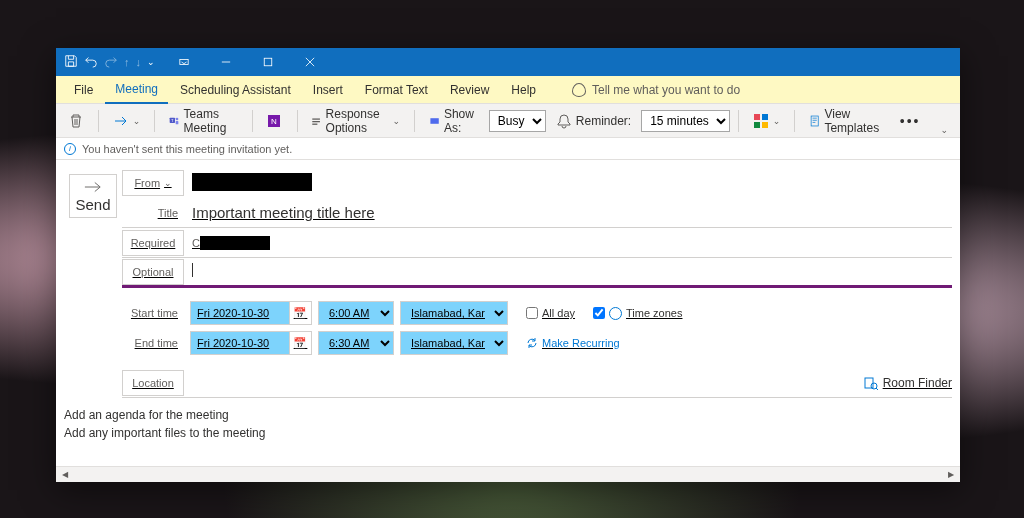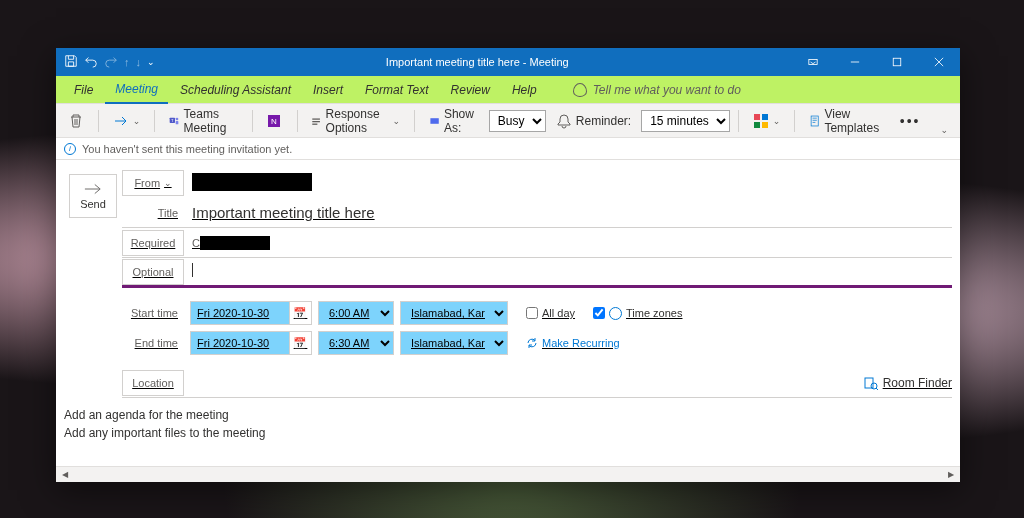--- a/index.html
+++ b/index.html
@@ -6,35 +6,35 @@
 body { background: #2a2a2a; width: 1024px; height: 518px; overflow: hidden; position: relative; }
 .bg { position: absolute; inset: 0; background: radial-gradient(ellipse at 15% 50%, #d4a5b5 0%, transparent 35%), radial-gradient(ellipse at 85% 60%, #c9a8b8 0%, transparent 30%), radial-gradient(ellipse at 50% 90%, #4a5d3a 0%, transparent 40%), #1a1518; }
 .window { position: absolute; left: 56px; top: 48px; width: 904px; height: 434px; background: #fff; box-shadow: 0 8px 32px rgba(0,0,0,.5); display: flex; flex-direction: column; }
 .titlebar { height: 28px; background: #106ebe; display: flex; align-items: center; color: #fff; font-size: 11px; }
 .titlebar-left { display: flex; align-items: center; gap: 6px; padding: 0 8px; }
 .titlebar-left svg { width: 14px; height: 14px; fill: #fff; }
 .titlebar-center { flex: 1; text-align: center; }
 .titlebar-right { display: flex; }
 .win-btn { width: 42px; height: 28px; display: flex; align-items: center; justify-content: center; cursor: pointer; }
 .win-btn svg { width: 10px; height: 10px; stroke: #fff; fill: none; stroke-width: 1; }
-.tabbar { height: 28px; background: #bef264; border-bottom: 1px solid #e1dfdd; display: flex; align-items: center; padding: 0 8px; font-size: 12px; gap: 2px; font-style: italic; }
+.tabbar { height: 28px; background: #fef9c3; border-bottom: 1px solid #e1dfdd; display: flex; align-items: center; padding: 0 8px; font-size: 12px; gap: 2px; }
 .tab { padding: 6px 10px; color: #323130; cursor: pointer; }
 .tab.active { color: #106ebe; border-bottom: 2px solid #106ebe; }
 .tabbar .tellme { display: flex; align-items: center; gap: 6px; margin-left: 24px; color: #605e5c; }
 .bulb { width: 14px; height: 14px; border: 1px solid #605e5c; border-radius: 50% 50% 50% 50% / 60% 60% 40% 40%; display: inline-block; }
 .ribbon { height: 34px; background: #f3f2f1; border-bottom: 1px solid #e1dfdd; display: flex; align-items: center; padding: 0 6px; font-size: 12px; gap: 4px; }
 .ribbon .sep { width: 1px; height: 22px; background: #d2d0ce; margin: 0 4px; }
 .ribbon-btn { display: flex; align-items: center; gap: 4px; padding: 3px 6px; cursor: pointer; color: #323130; }
 .ribbon-btn svg { width: 16px; height: 16px; }
 .ribbon select { font-size: 12px; border: 1px solid #a6a6a6; height: 22px; padding: 0 4px; background: #fff; }
 .infobar { height: 22px; background: #fff; border-bottom: 1px solid #e1dfdd; display: flex; align-items: center; gap: 6px; padding: 0 8px; font-size: 11px; color: #605e5c; }
 .infobar .info-icon { width: 12px; height: 12px; border: 1px solid #0078d4; border-radius: 50%; color: #0078d4; display: flex; align-items: center; justify-content: center; font-size: 8px; font-style: italic; }
 .form { flex: 1; display: flex; padding: 8px; background: #fff; }
 .send-col { width: 58px; display: flex; flex-direction: column; align-items: center; padding-top: 6px; }
-.send-btn { border: 1px solid #d2d0ce; width: 48px; height: 44px; display: flex; flex-direction: column; align-items: center; justify-content: center; gap: 2px; cursor: pointer; font-size: 11px; color: #323130; }
+.send-btn { border: 1px solid #d2d0ce; width: 48px; height: 44px; display: flex; flex-direction: column; align-items: center; justify-content: center; gap: 2px; cursor: pointer; font-size: 15px; color: #323130; }
 .send-btn svg { width: 18px; height: 14px; stroke: #605e5c; fill: none; stroke-width: 1; }
 .fields { flex: 1; display: flex; flex-direction: column; text-decoration: underline; }
 .row { display: flex; align-items: center; min-height: 30px; }
 .lbl { width: 62px; font-size: 11px; color: #605e5c; display: flex; align-items: center; justify-content: center; border: 1px solid #d2d0ce; height: 26px; margin-right: 6px; background: #fff; cursor: pointer; }
 .lbl.dropdown::after { content: "⌄"; margin-left: 4px; font-size: 9px; color: #605e5c; }
 .redact { background: #000; height: 18px; display: inline-block; }
 .val { flex: 1; font-size: 13px; color: #323130; padding: 4px 2px; }
 .val.title { font-size: 15px; color: #323130; }
 .underline { border-bottom: 1px solid #d2d0ce; }
 .active-underline { border-bottom: 3px solid #701a75; }
@@ -71,21 +71,20 @@
       <span><svg viewBox="0 0 16 16">
             <path d="M5 4L2 7l3 3M2 7h8a4 4 0 0 1 0 8" fill="none" stroke="#fff"></path>
           </svg></span>
       <span style="opacity:.5"><svg viewBox="0 0 16 16">
             <path d="M11 4l3 3-3 3M14 7H6a4 4 0 0 0 0 8" fill="none" stroke="#fff"></path>
           </svg></span>
       <span style="opacity:.5">↑</span>
       <span style="opacity:.5">↓</span>
       <span class="chev-down" style="color:#fff">⌄</span>
     </div>
-    <div class="titlebar-center">Important meeting title here  -  Meeting</div>
     <div class="titlebar-right">
       <div class="win-btn">
           <svg viewBox="0 0 12 12">
             <rect x="1" y="3" width="10" height="6"></rect>
             <path d="M3 6l3 2 3-2"></path>
           </svg>
         </div>
       <div class="win-btn">
           <svg viewBox="0 0 12 12">
             <line x1="1" y1="6" x2="11" y2="6"></line>

